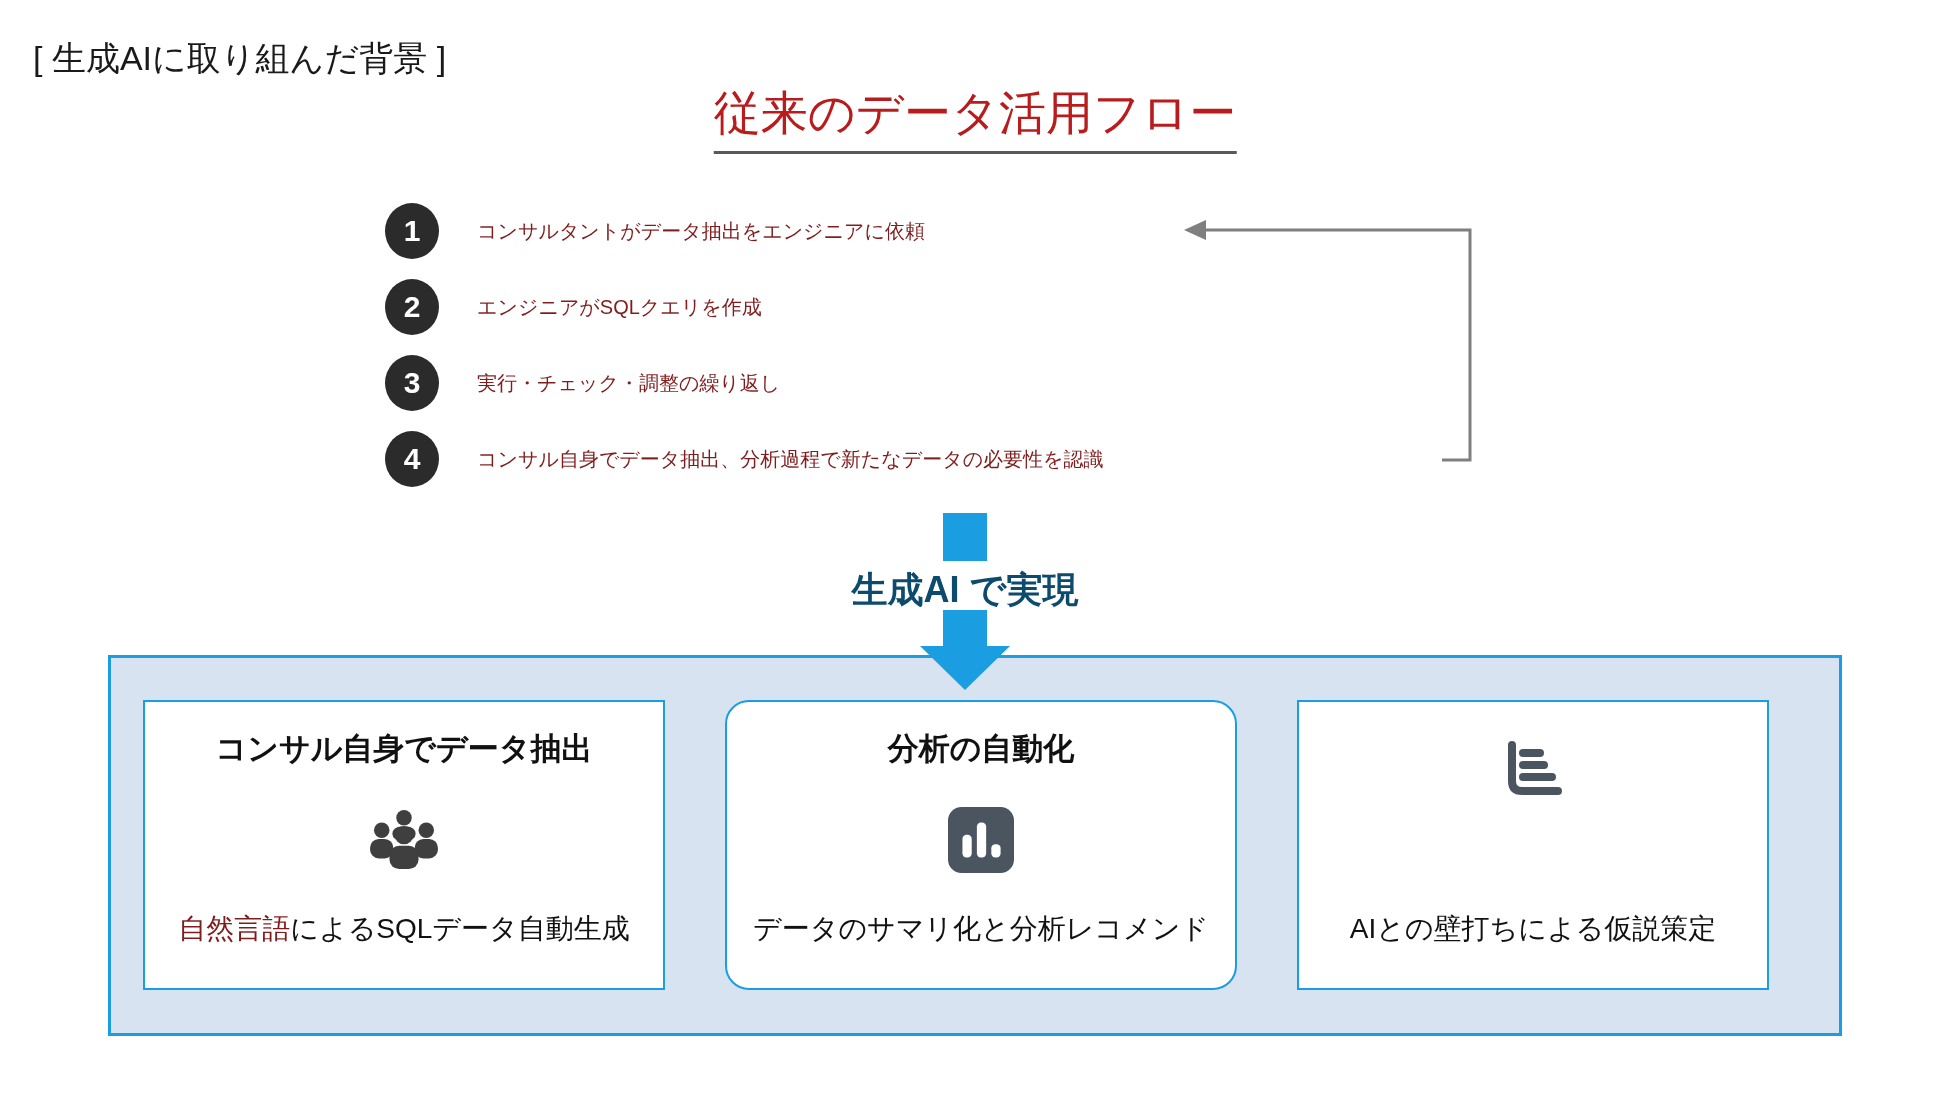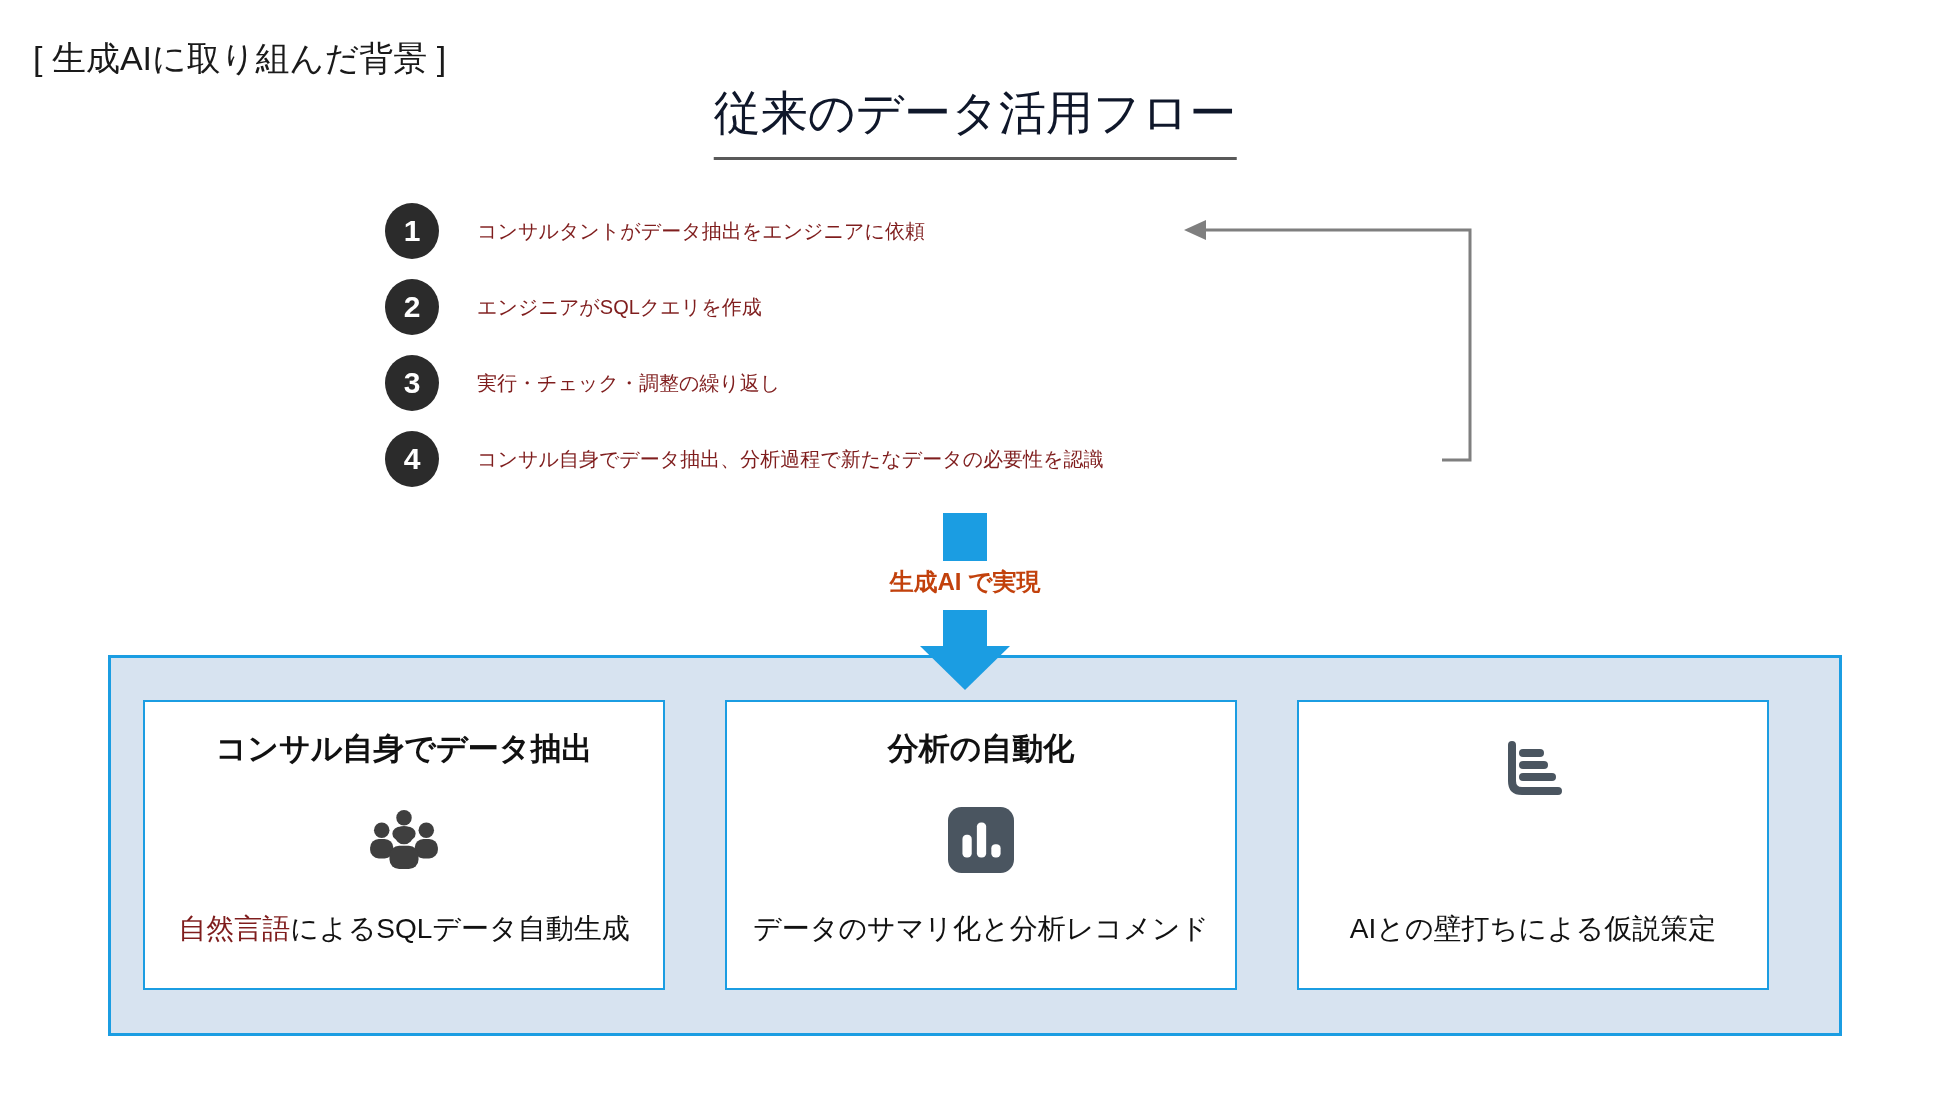--- a/index.html
+++ b/index.html
@@ -18,22 +18,22 @@
     position: absolute;
     left: 33px; top: 36px;
     font-size: 34px;
     color: #1a1a1a;
   }
   .page-title {
     position: absolute;
     left: 50%; top: 82px;
     transform: translateX(-50%);
     font-size: 47px;
-    color: #0f172a;
-    padding-bottom: 12px;
+    color: #b91c1c;
+    padding-bottom: 6px;
     border-bottom: 3px solid #595959;
     white-space: nowrap;
   }
 
   
   .steps {
     position: absolute;
     left: 385px; top: 203px;
     display: flex;
     flex-direction: column;
@@ -73,23 +73,23 @@
   .down-arrow-top {
     position: absolute;
     left: 943px; top: 513px;
     width: 44px; height: 48px;
     background: #1b9de2;
   }
   .transition-label {
     position: absolute;
     left: 965px; top: 566px;
     transform: translateX(-50%);
-    font-size: 24px;
+    font-size: 36px;
     font-weight: bold;
-    color: #c2410c;
+    color: #0c4a6e;
     white-space: nowrap;
   }
   .down-arrow-body {
     position: absolute;
     left: 943px; top: 610px;
     width: 44px; height: 37px;
     background: #1b9de2;
   }
   .down-arrow-head {
     position: absolute;
@@ -118,21 +118,21 @@
     border: 2px solid #1b9de2;
     height: 290px;
     display: flex;
     flex-direction: column;
     align-items: center;
     justify-content: space-between;
     padding: 26px 8px 40px;
     text-align: right;
   }
   .card-1 { width: 522px; }
-  .card-2 { width: 512px; }
+  .card-2 { width: 512px; border-radius: 24px; }
   .card-3 { width: 472px; }
   .card-title {
     font-size: 31px;
     font-weight: bold;
     color: #111111;
     white-space: nowrap;
   }
   .card-icon {
     display: flex;
     align-items: center;

